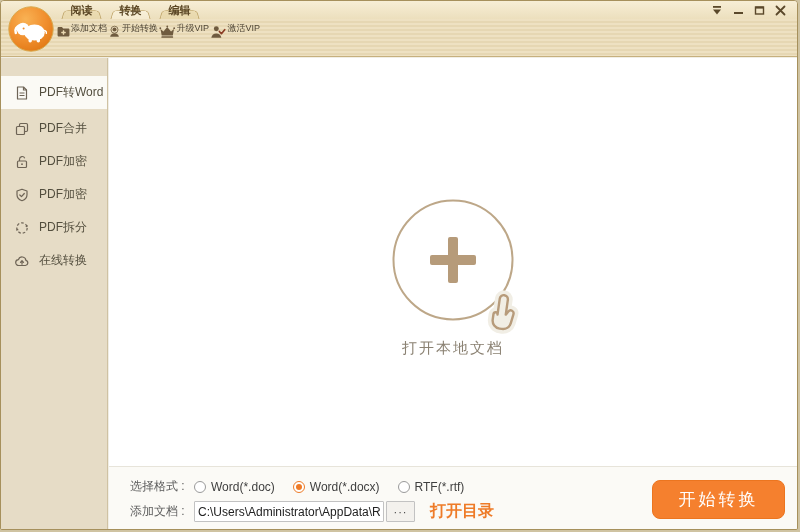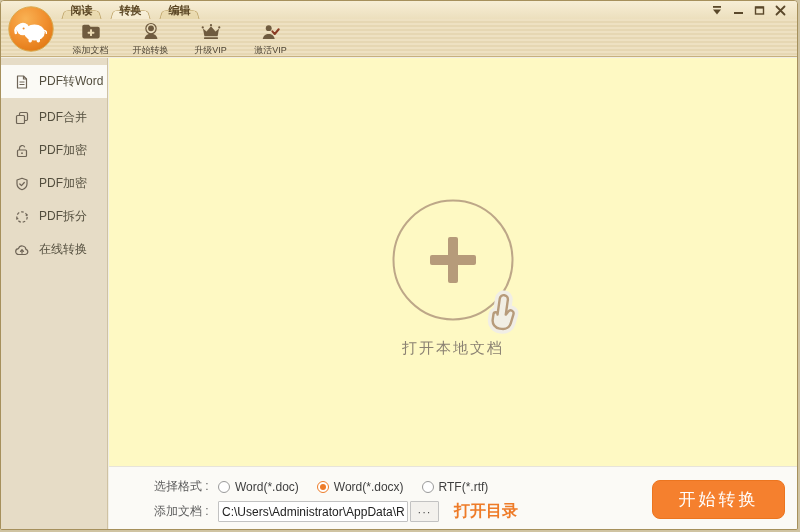--- a/index.html
+++ b/index.html
@@ -35,52 +35,52 @@
   }
   .win-controls { position: absolute; right: 10px; top: 3px; display: flex; gap: 7px; }
   .win-btn { width: 14px; height: 12px; display: flex; align-items: center; justify-content: center; }
   
   .toolbar {
     position: absolute; top: 18px; left: 0; right: 0; height: 38px;
     background: repeating-linear-gradient(180deg, #eee1c2 0 2px, #e6d7b3 2px 4px);
     border-bottom: 1px solid #c6b07e;
   }
   .tool-items { position: absolute; left: 55px; top: 2px; display: flex; }
-  .tool-item { width: 51px; display: flex; flex-direction: column; align-items: center; cursor: pointer; margin-left: 9px; }
+  .tool-item { width: 51px; display: flex; flex-direction: row; cursor: pointer; }
   .tool-item svg { height: 22px; display: block; }
   .tool-label { font-size: 9px; color: #4e4535; margin-top: 1px; white-space: nowrap; }
   
   .logo { position: absolute; left: 7px; top: 5px; width: 46px; height: 46px; z-index: 6; }
   
   .appbody { position: absolute; top: 57px; left: 0; right: 0; bottom: 0; }
   .sidebar {
     position: absolute; left: 0; top: 0; bottom: 0; width: 107px;
-    background: #e6dcc6; border-right: 1px solid #cfc2a3; padding-top: 7px;
+    background: #e6dcc6; border-right: 1px solid #cfc2a3; padding-top: 18px;
   }
   .side-item {
     height: 33px; display: flex; align-items: center;
     padding-left: 13px; gap: 9px; font-size: 12px; color: #534e3e; cursor: pointer;
     white-space: nowrap;
   }
   .side-item.active { background: #fbfaf5; margin-bottom: 3px; }
   .side-item svg { flex: 0 0 auto; }
   
-  .main { position: absolute; left: 108px; top: 0; right: 0; bottom: 63px; background: #fef9c3; }
+  .main { position: absolute; left: 108px; top: 0; right: 0; bottom: 63px; background: #ffffff; }
   .dropzone { position: absolute; left: 50%; top: 140px; transform: translateX(-50%); text-align: center; cursor: pointer; }
   .circle-wrap { position: relative; width: 124px; height: 124px; margin: 0 auto; }
   .plus-h { position: absolute; left: 39px; top: 57px; width: 46px; height: 10px; border-radius: 2px; background: #b69b7a; }
   .plus-v { position: absolute; left: 57px; top: 39px; width: 10px; height: 46px; border-radius: 2px; background: #b69b7a; }
   .hand { position: absolute; right: -10px; bottom: -16px; width: 48px; height: 48px; transform: rotate(8deg); }
   .drop-label { margin-top: 17px; font-size: 15px; color: #8b8273; letter-spacing: 2px; white-space: nowrap; }
   
   .footer {
     position: absolute; left: 108px; right: 0; bottom: 0; height: 63px;
     background: #fbfaf6; border-top: 1px solid #e7e4da;
   }
-  .f-row { position: absolute; left: 21px; display: flex; align-items: center; font-size: 12px; color: #3f3f3f; margin-left: 24px; }
+  .f-row { position: absolute; left: 21px; display: flex; align-items: center; font-size: 12px; color: #3f3f3f; }
   .f-row1 { top: 11px; }
   .f-row2 { top: 34px; }
   .f-label { width: 64px; color: #5d5d5d; }
   .radio-item { display: flex; align-items: center; margin-right: 18px; cursor: pointer; }
   .radio {
     width: 12px; height: 12px; border-radius: 50%; background: #fff;
     border: 1px solid #9a9a9a; margin-right: 5px; position: relative;
   }
   .radio.checked { border-color: #ee7b28; }
   .radio.checked::after {

